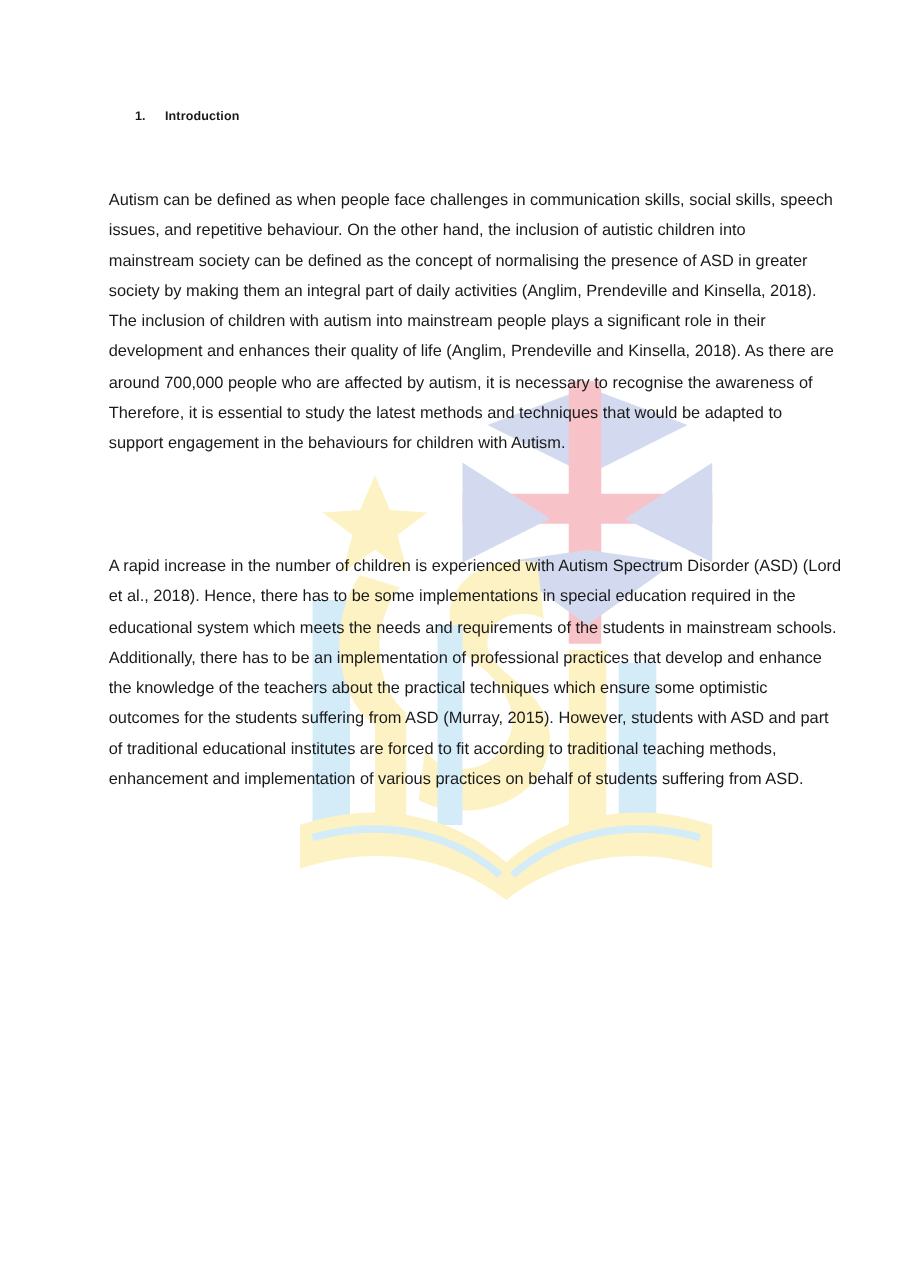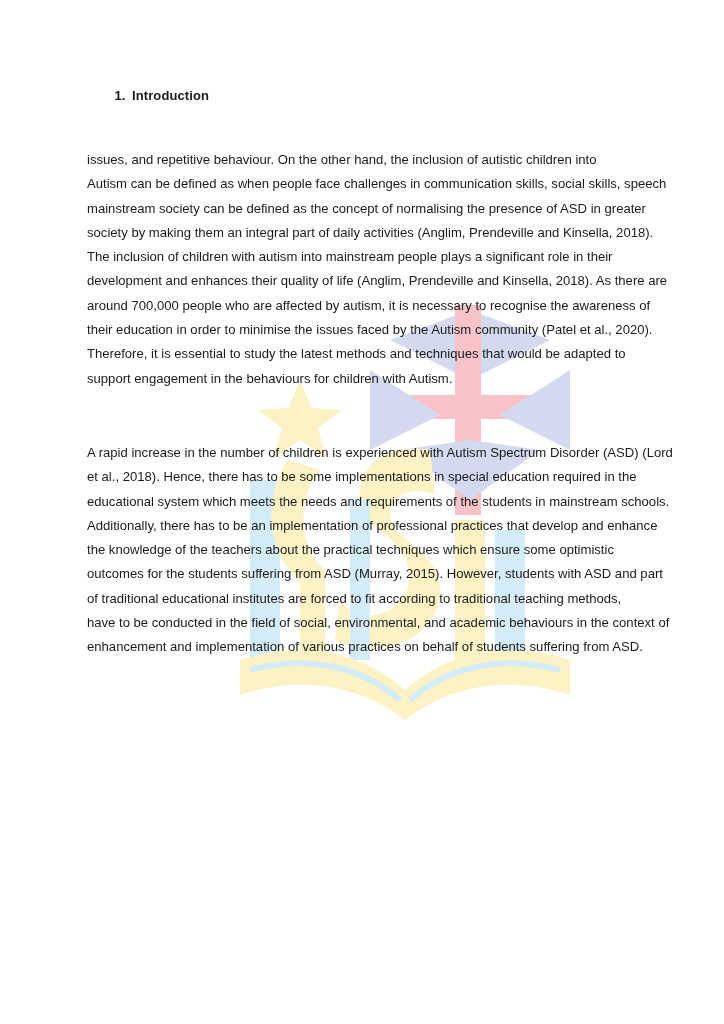--- a/index.html
+++ b/index.html
@@ -1,19 +1,19 @@
 <!DOCTYPE html>
 <html><head>
 <meta charset="utf-8">
 <style>
   html, body { margin: 0; padding: 0; background: #ffffff; }
   body { width: 724px; height: 1024px; position: relative; overflow: hidden; font-family: "Liberation Sans", sans-serif; color: #1a1a1a; }
   .watermark { position: absolute; left: 240px; top: 300px; width: 330px; height: 420px; opacity: 0.32; pointer-events: none; }
   .page { position: absolute; left: 0; top: 0; width: 724px; height: 1024px; }
-  .heading { position: absolute; left: 108px; top: 88px; font-weight: bold; font-size: 13px; letter-spacing: 0.1px; text-align: center; }
+  .heading { position: absolute; left: 108px; top: 88px; font-weight: bold; font-size: 10px; letter-spacing: 0.1px; }
   .heading .num { display: inline-block; width: 24px; }
   .para { position: absolute; left: 87px; width: 560px; font-size: 13.1px; line-height: 24.3px; }
   .para .line { display: block; white-space: nowrap; }
   #p1 { top: 148px; }
   #p2 { top: 441px; }
 </style>
 </head>
 <body>
 
 <svg class="watermark" viewBox="0 0 330 420">
@@ -41,36 +41,34 @@
   <path d="M10,370 C65,355 120,365 160,400" stroke="#7cc4ec" stroke-width="6" fill="none"></path>
   <path d="M320,370 C265,355 210,365 170,400" stroke="#7cc4ec" stroke-width="6" fill="none"></path>
 </svg>
 
 <div class="page">
   <div class="heading">
     <span class="num">1.</span><span>Introduction</span>
   </div>
 
   <div class="para" id="p1">
+    <span class="line">Autism can be defined as when people face challenges in communication skills, social skills, speech</span>
     <span class="line">issues, and repetitive behaviour. On the other hand, the inclusion of autistic children into</span>
-    <span class="line">Autism can be defined as when people face challenges in communication skills, social skills, speech</span>
     <span class="line">mainstream society can be defined as the concept of normalising the presence of ASD in greater</span>
     <span class="line">society by making them an integral part of daily activities (Anglim, Prendeville and Kinsella, 2018).</span>
     <span class="line">The inclusion of children with autism into mainstream people plays a significant role in their</span>
     <span class="line">development and enhances their quality of life (Anglim, Prendeville and Kinsella, 2018). As there are</span>
     <span class="line">around 700,000 people who are affected by autism, it is necessary to recognise the awareness of</span>
-    <span class="line">their education in order to minimise the issues faced by the Autism community (Patel et al., 2020).</span>
     <span class="line">Therefore, it is essential to study the latest methods and techniques that would be adapted to</span>
     <span class="line">support engagement in the behaviours for children with Autism.</span>
   </div>
 
   <div class="para" id="p2">
     <span class="line">A rapid increase in the number of children is experienced with Autism Spectrum Disorder (ASD) (Lord</span>
     <span class="line">et al., 2018). Hence, there has to be some implementations in special education required in the</span>
     <span class="line">educational system which meets the needs and requirements of the students in mainstream schools.</span>
     <span class="line">Additionally, there has to be an implementation of professional practices that develop and enhance</span>
     <span class="line">the knowledge of the teachers about the practical techniques which ensure some optimistic</span>
     <span class="line">outcomes for the students suffering from ASD (Murray, 2015). However, students with ASD and part</span>
     <span class="line">of traditional educational institutes are forced to fit according to traditional teaching methods,</span>
-    <span class="line">have to be conducted in the field of social, environmental, and academic behaviours in the context of</span>
     <span class="line">enhancement and implementation of various practices on behalf of students suffering from ASD.</span>
   </div>
 </div>
 
 </body></html>

